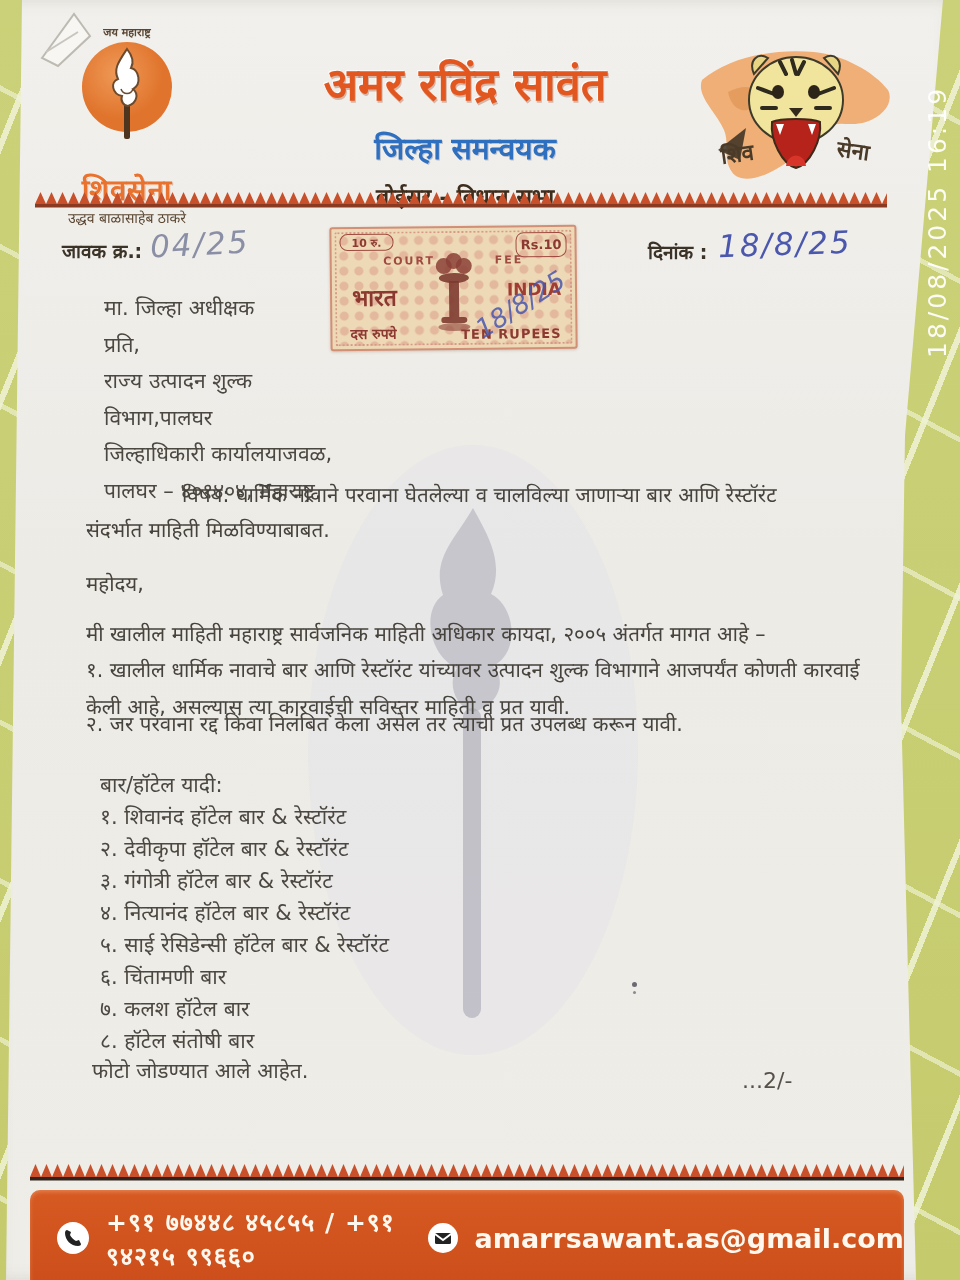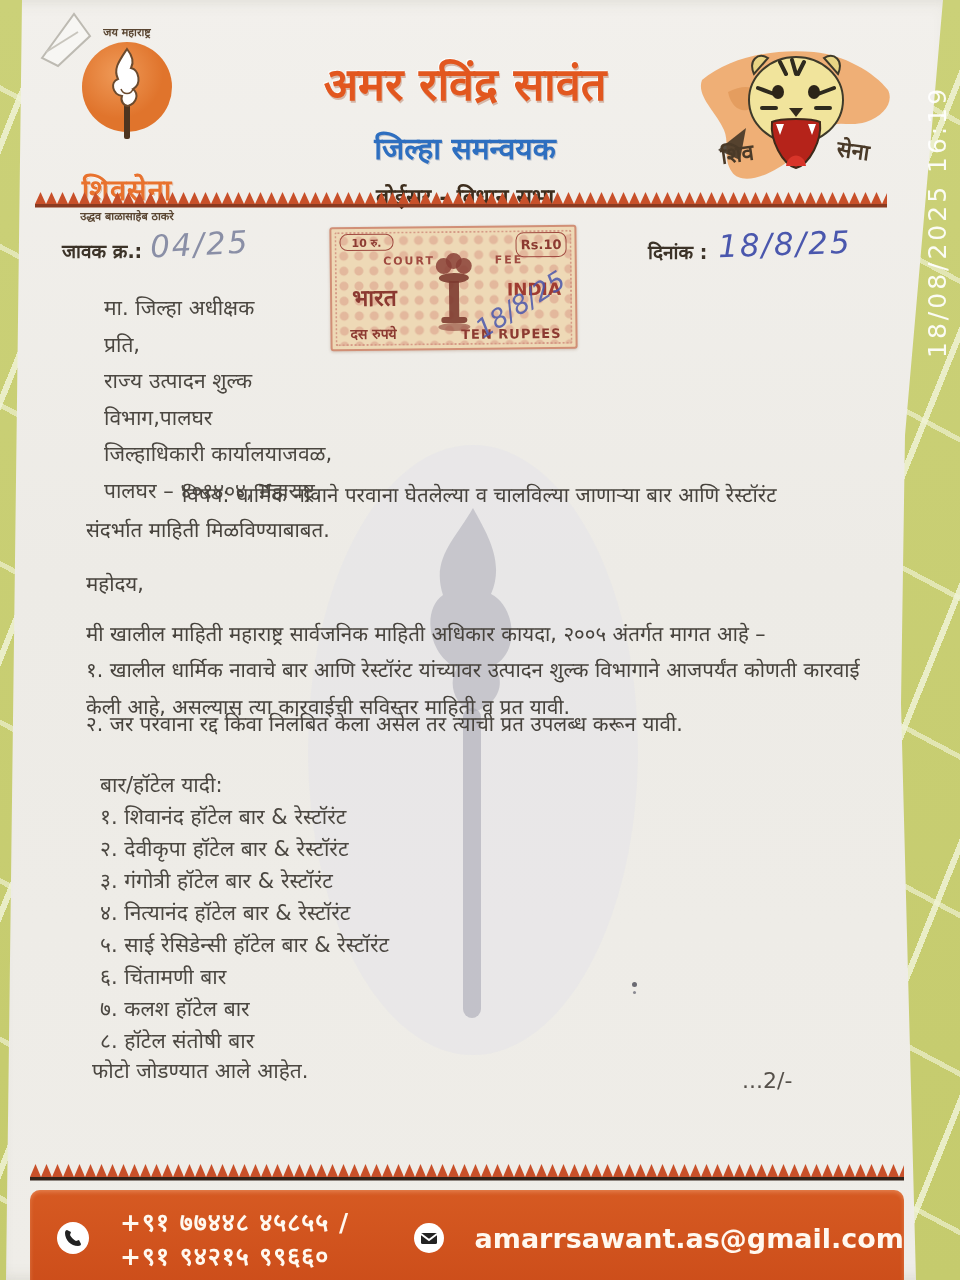--- a/index.html
+++ b/index.html
@@ -23,37 +23,37 @@
   
   .lh-title{color:#e2571f;font-weight:bold;font-size:45px;text-align:center;
     text-shadow:1px 2px 0 rgba(150,50,10,.30), -1px -1px 0 rgba(255,255,255,.8);}
   .lh-role{color:#2e6fc0;font-weight:bold;font-size:30px;text-align:center;
     text-shadow:1px 1px 0 rgba(30,60,110,.25);}
   .lh-const{color:#3d2d1d;font-weight:bold;font-size:23px;text-align:center;}
   .slogo{text-align:center;width:150px;}
   .slogo .top{font-size:11px;font-weight:bold;color:#5a4632;}
   .slogo .word{font-size:29px;font-weight:bold;color:#e8722e;letter-spacing:1px;
     text-shadow:0 1px 0 rgba(255,255,255,.9),1px 1px 0 rgba(160,70,20,.35);margin-top:28px;}
-  .slogo .sub{font-size:11px;font-weight:bold;color:#5a4632;}
+  .slogo .sub{font-size:14px;font-weight:normal;color:#5a4632;}
   
   .stamp{width:243px;height:120px;background:#eed9b6;border:2px solid #d18f76;
     border-radius:3px;transform:rotate(-.6deg);box-shadow:0 1px 3px rgba(120,70,40,.25);}
   .stamp .pat{position:absolute;inset:3px;border:2px dotted #cd8576;border-radius:2px;
     background:radial-gradient(circle at 7px 7px, rgba(205,120,108,.45) 4px, transparent 5px);
     background-size:15px 15px;opacity:.75;}
   .stamp .t{position:absolute;font-weight:bold;color:#8c3a31;}
   .scribble{position:absolute;color:#4a57ad;font-size:26px;font-style:italic;
     transform:rotate(-32deg);opacity:.85;white-space:nowrap;}
   
   .line{font-size:21px;color:#4b4741;}
   .para{font-size:20.5px;color:#46423c;line-height:37px;}
   
   .fband{background:linear-gradient(180deg,#d65a22,#cc4d1a);border-radius:10px;
     box-shadow:inset 0 2px 4px rgba(255,200,160,.35);}
-  .frow{display:flex;align-items:center;gap:30px;color:#fff8ef;}
+  .frow{display:flex;align-items:center;gap:16px;color:#fff8ef;}
   .fphone{font-size:25px;font-weight:bold;letter-spacing:1px;}
   .femail{font-size:27px;font-weight:bold;}
   .cicon{flex:0 0 auto;}
   .marker{font-size:22px;color:#55504a;}
 </style>
 </head>
 <body>
 
 <div class="canvas">
   <div class="bg"></div>

